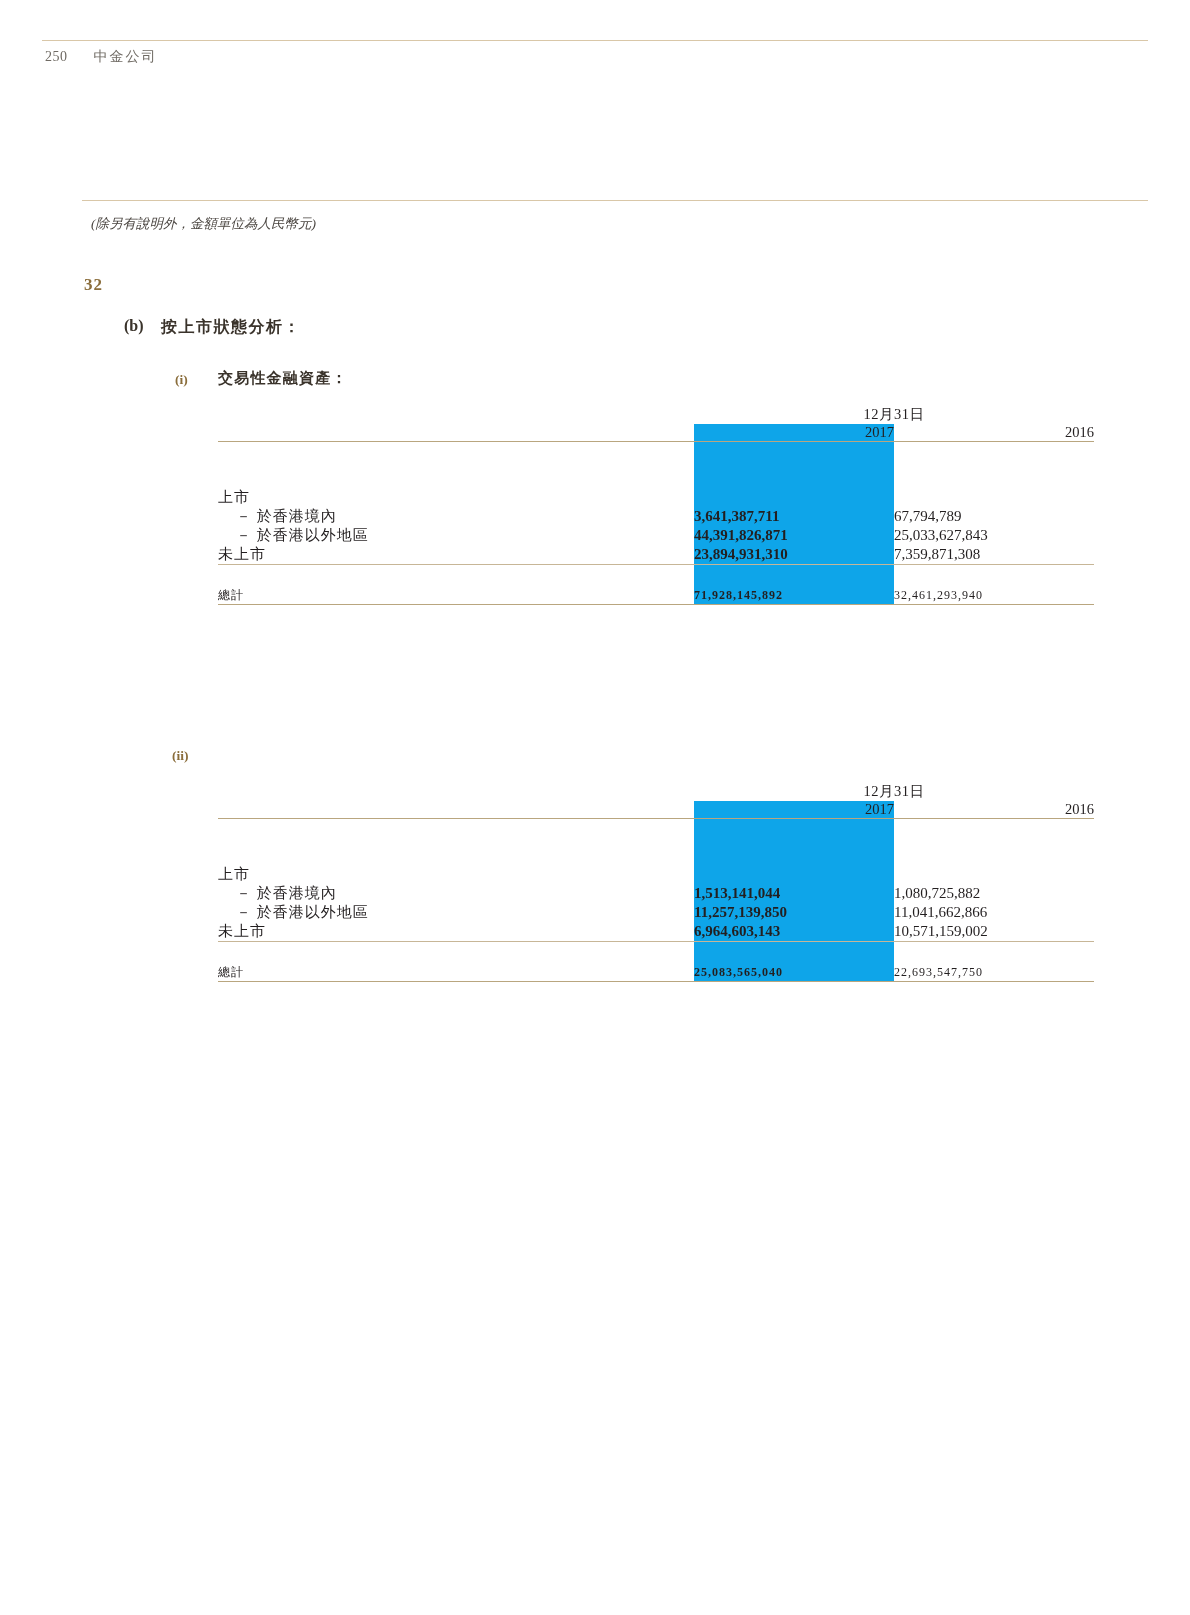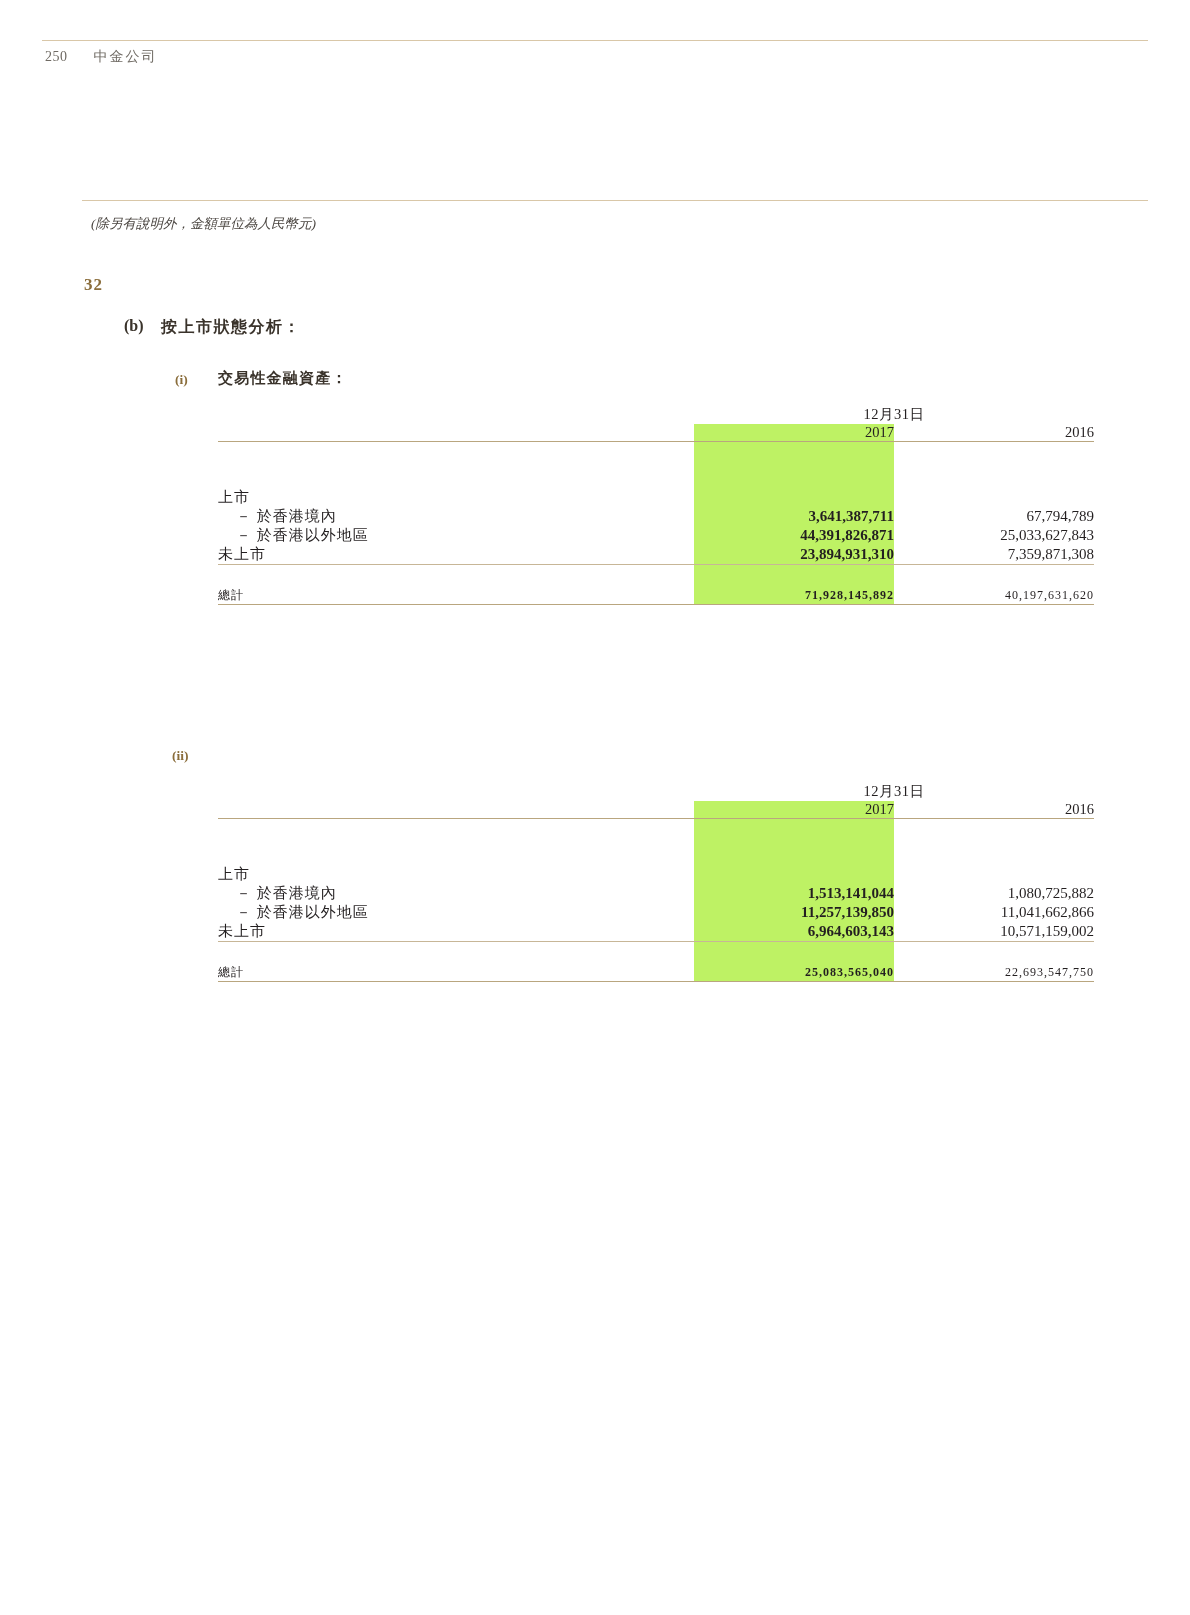--- a/index.html
+++ b/index.html
@@ -183,31 +183,30 @@
     text-align: left;
     padding: 5px 0;
     font-size: 15px;
     color: #231f20;
     letter-spacing: 1px;
   }
   .cell-label.indent {
     padding-left: 18px;
   }
   .cell-num {
-    text-align: right;
     padding: 5px 8px 5px 0;
     font-size: 15px;
     color: #231f20;
     font-family: "Liberation Serif", "DejaVu Serif", serif;
   }
   .cell-num.bold {
     font-weight: bold;
   }
   .hl {
-    background: #bef264;
+    background: #0ea5e9;
   }
   .total-label {
     font-size: 12px;
     letter-spacing: 1px;
     padding: 7px 0;
   }
 </style>
 </head>
 <body>
 
@@ -283,21 +282,21 @@
           <td></td>
       </tr>
       <tr class="spacer-row-sm">
         <td></td>
           <td class="hl"></td>
           <td></td>
       </tr>
       <tr>
         <td class="cell-label total-label">總計</td>
         <td class="cell-num bold hl total-label">71,928,145,892</td>
-        <td class="cell-num total-label">40,197,631,620</td>
+        <td class="cell-num total-label">32,461,293,940</td>
       </tr>
       <tr class="rule-row">
         <td></td>
           <td></td>
           <td></td>
       </tr>
     </tbody>
   </table>
 
   <div class="item-label" style="left:172px; top:748px;">(ii)</div>

